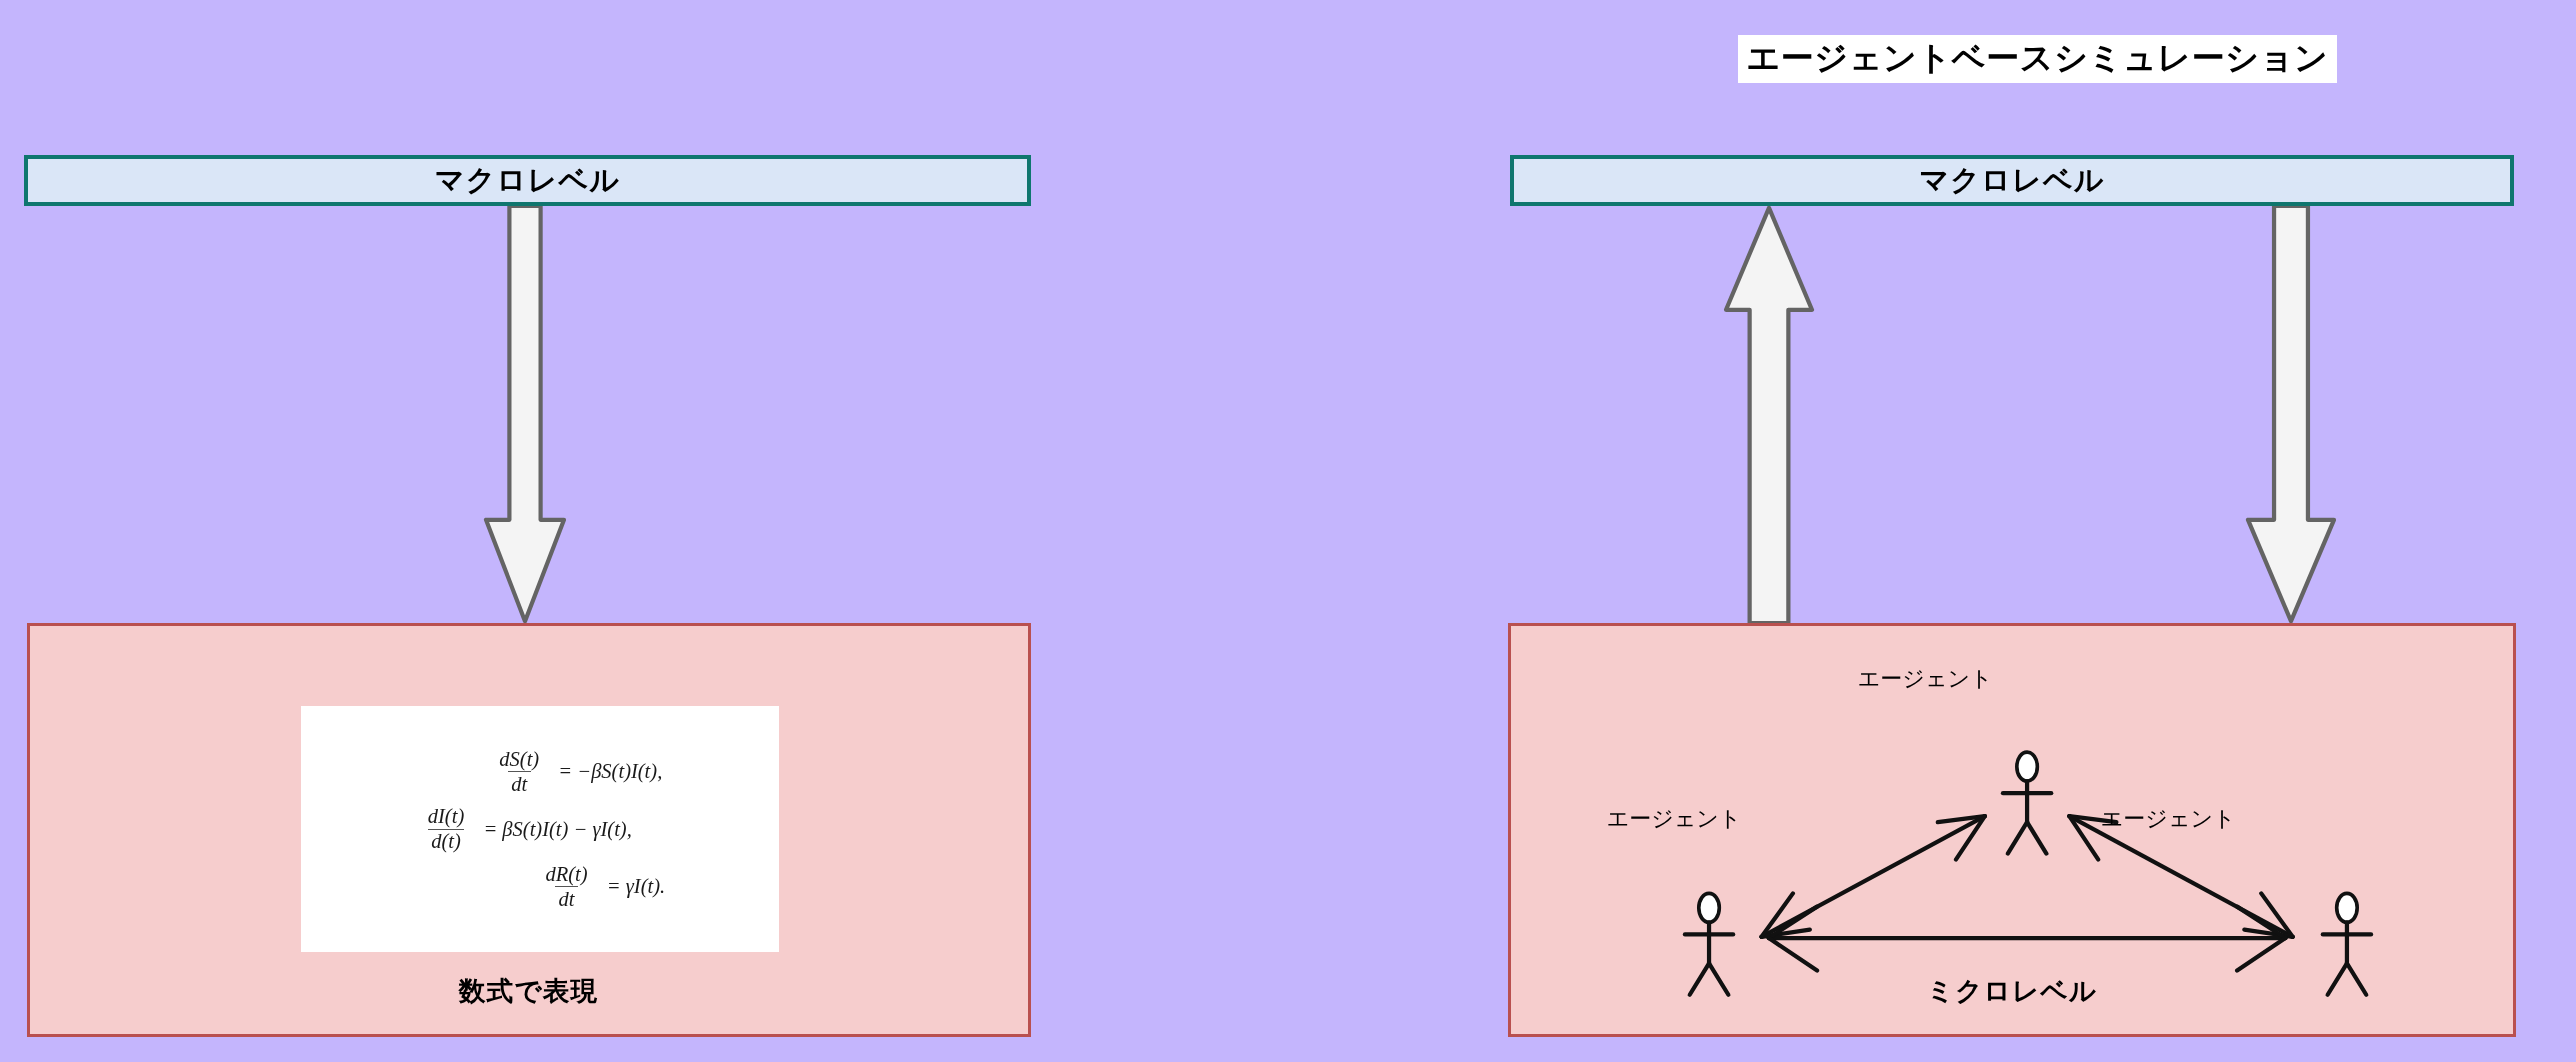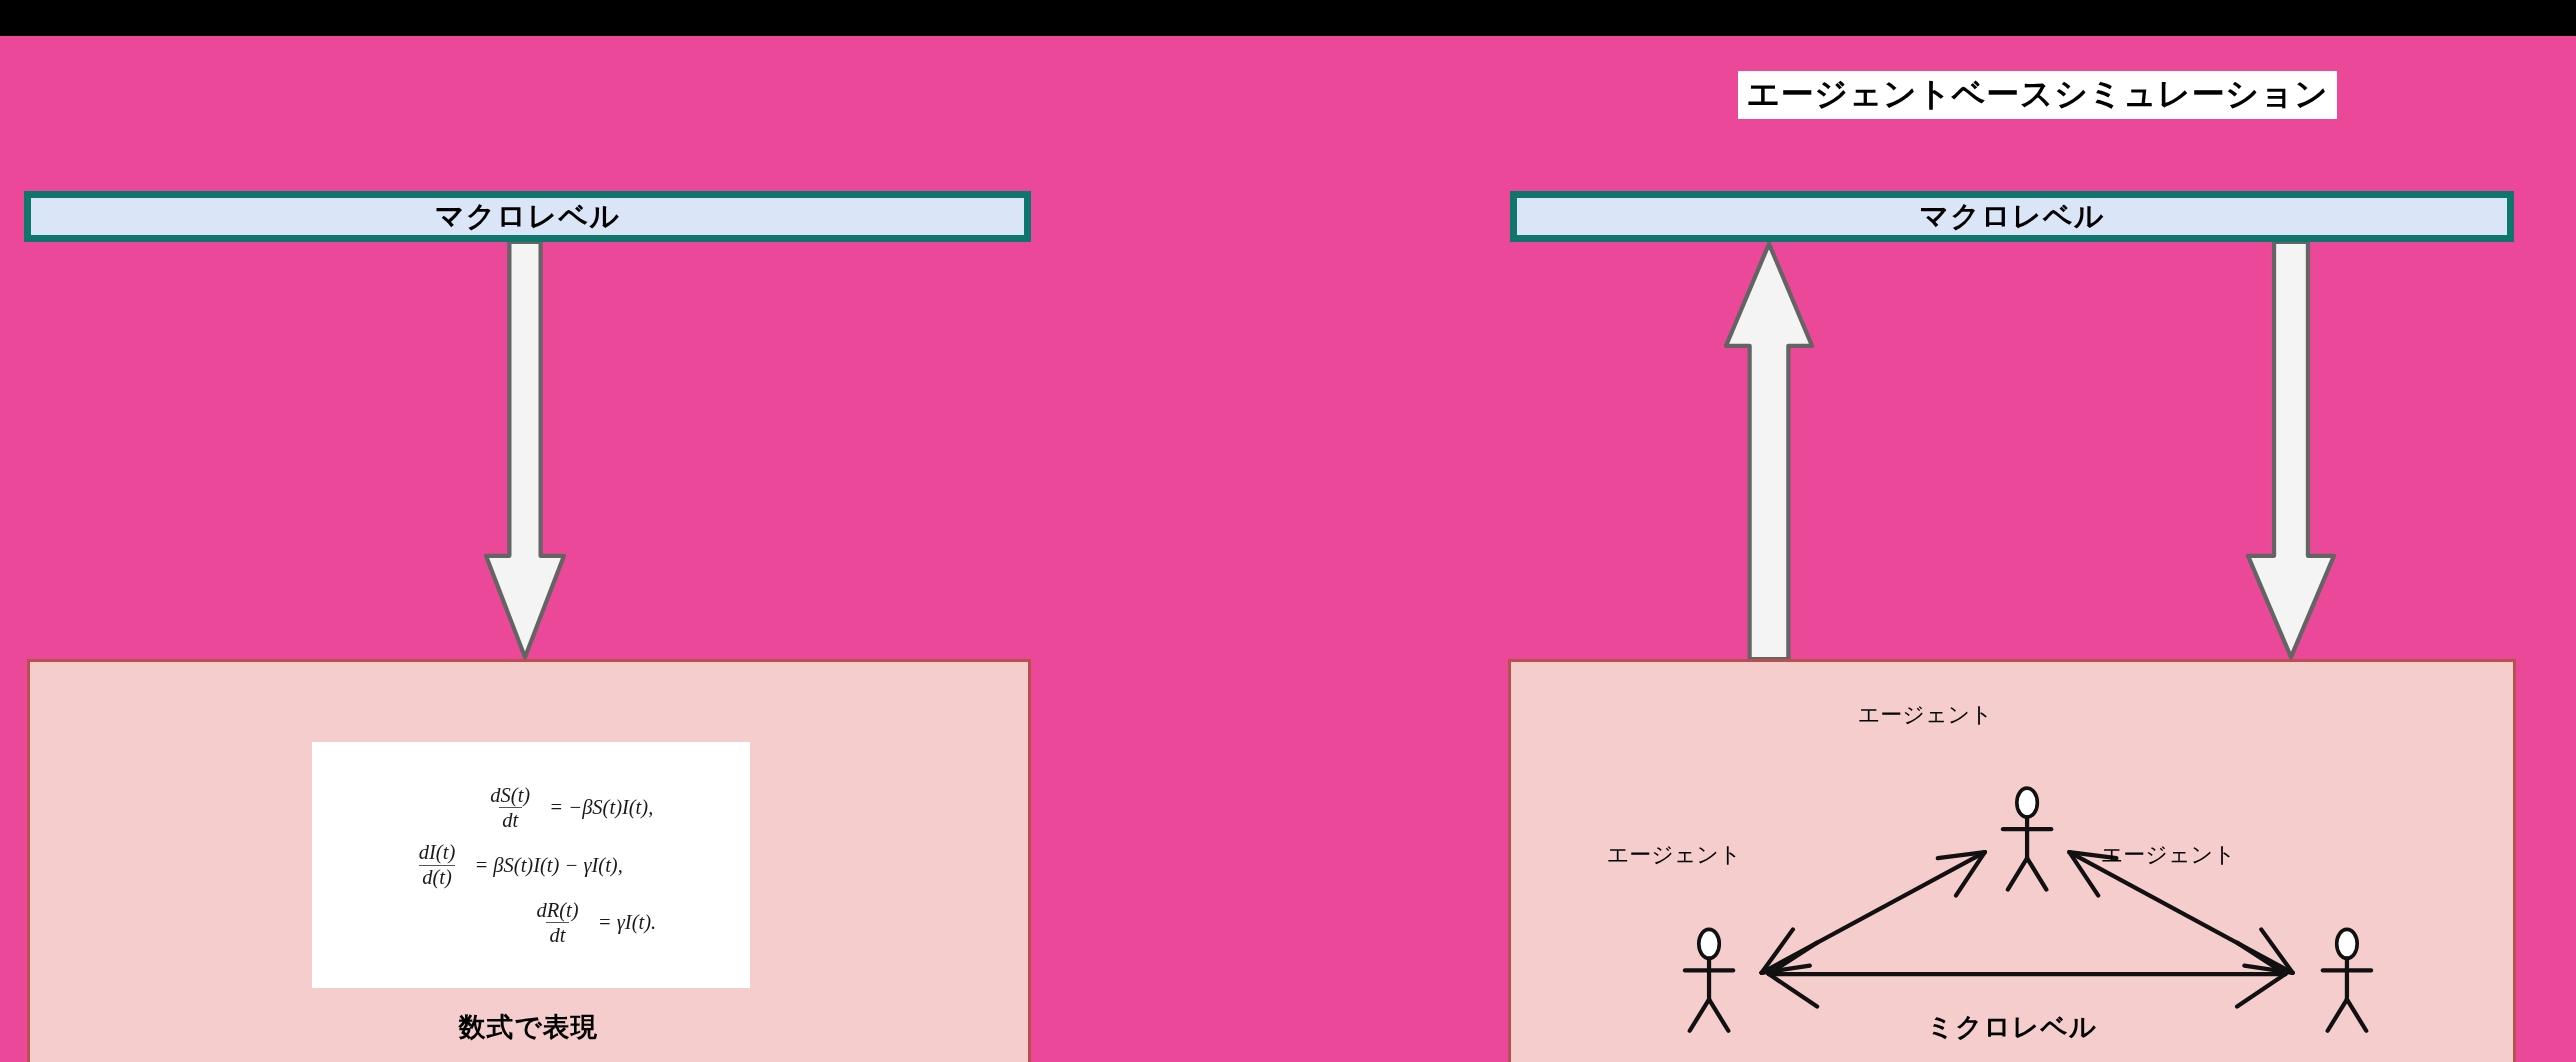--- a/index.html
+++ b/index.html
@@ -11,22 +11,21 @@
     width: 2576px;
     height: 1062px;
     position: relative;
     overflow: hidden;
     font-family: "Liberation Sans", "DejaVu Sans", sans-serif;
   }
 
   .stage {
     position: absolute;
     inset: 0;
-    background: #ec4899;
-    margin-top: 36px;
+    background: #c4b5fd;
   }
 
   
   .title-chip {
     position: absolute;
     left: 1738px;
     top: 35px;
     padding: 3.6px 8.4px 6px 8.4px;
     background: #ffffff;
     color: #000000;
@@ -40,21 +39,21 @@
   
   .level-box {
     position: absolute;
     box-sizing: border-box;
     display: flex;
     align-items: center;
     justify-content: center;
   }
   .macro-box {
     background: #dae6f7;
-    border: 7px solid #0f766e;
+    border: 4px solid #0f766e;
   }
   .micro-box {
     background: #f6cdcd;
     border: 3px solid #b9504f;
   }
 
   .macro-label {
     font-size: 29px;
     font-weight: 700;
     color: #000000;
@@ -74,23 +73,23 @@
   .block-arrow {
     position: absolute;
   }
   #arrow-left-down   { left: 483px;  top: 206px;  width: 84px; height: 417px; }
   #arrow-right-up    { left: 1723px; top: 206px;  width: 92px; height: 417px; }
   #arrow-right-down  { left: 2245px; top: 206px;  width: 92px; height: 417px; }
 
   
   .formula-panel {
     position: absolute;
-    left: 312px;
+    left: 301px;
     top: 706px;
-    width: 438px;
+    width: 478px;
     height: 246px;
     background: #ffffff;
     display: flex;
     flex-direction: column;
     justify-content: center;
     align-items: center;
   }
   .eq-row {
     display: flex;
     align-items: center;

